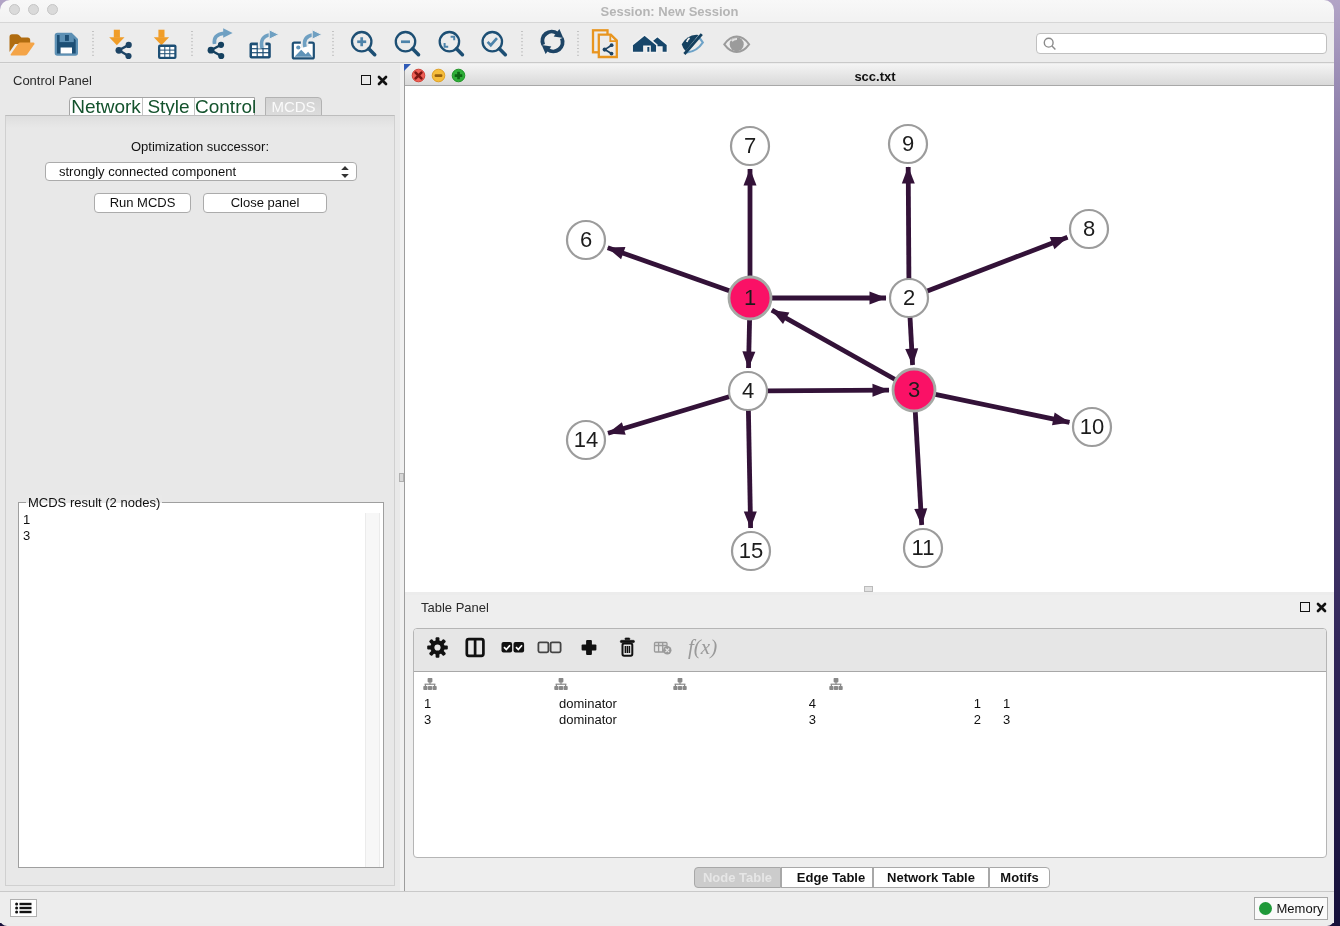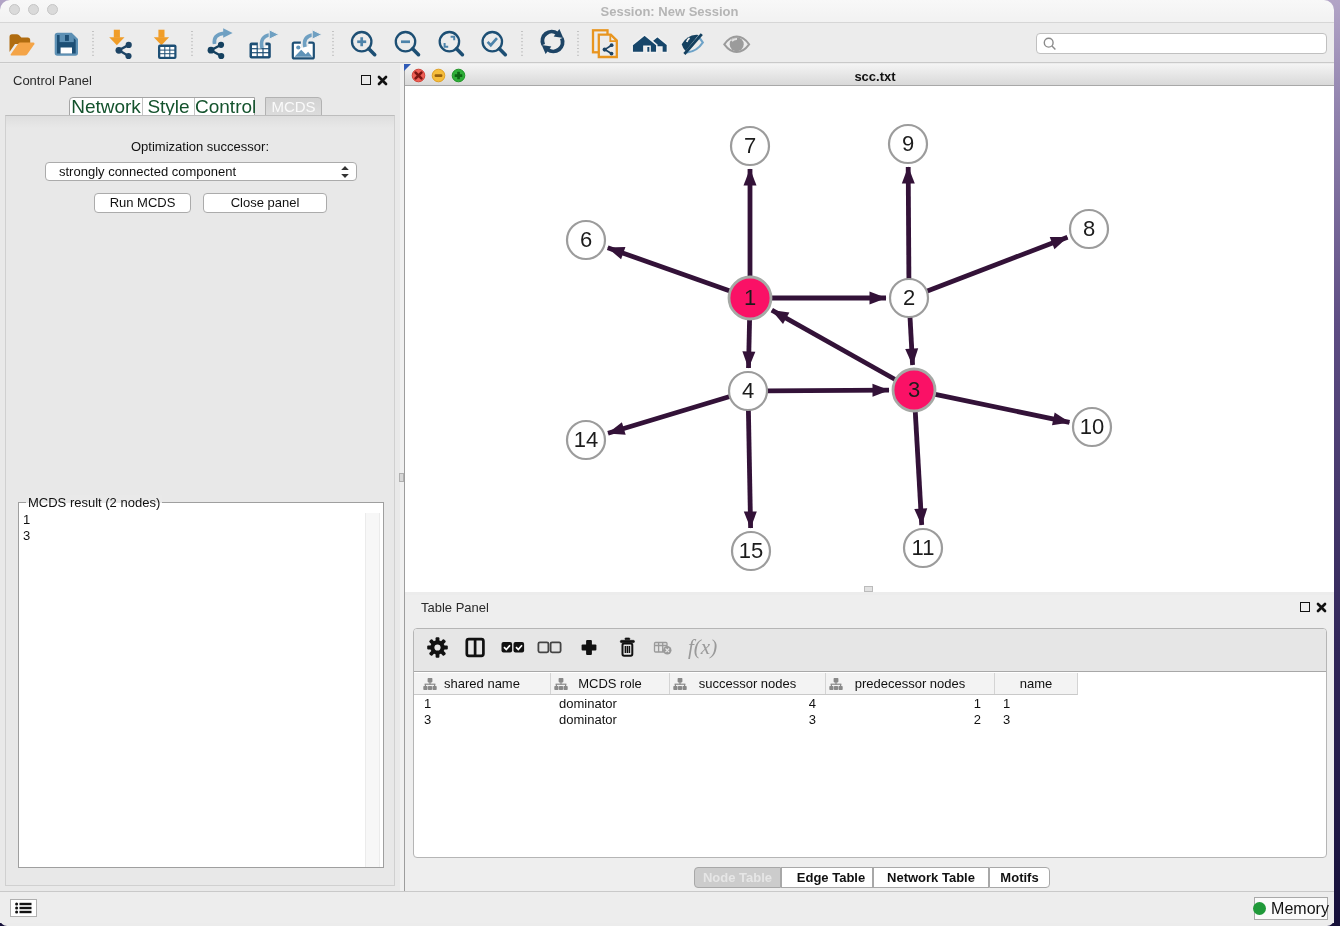--- a/index.html
+++ b/index.html
@@ -58,21 +58,21 @@
 #hsplit-grip { position:absolute; left:864px; top:586px; width:9px; height:6px; background:#e2e2e2; border:1px solid #bbb; }
 
 #tpanel { position:absolute; left:405px; top:595px; width:929px; height:296px; background:#eeeeee; }
 #tp-title { position:absolute; left:16px; top:5px; font-size:13px; color:#2a2a2a; }
 #tp-box { position:absolute; left:8px; top:33px; width:914px; height:230px; background:#fff; border:1px solid #b5b5b5; border-radius:4px; overflow:hidden;}
 #tp-toolbar { position:absolute; left:0; top:0; width:912px; height:43px; background:#e6e6e6; border-bottom:1px solid #a8a8a8; }
 #tp-header { position:absolute; left:0px; top:44px; width:664px; height:22px; background:#f3f3f3; border-bottom:1px solid #c9c9c9; border-right:1px solid #d4d4d4;}
 .hcell { position:absolute; top:0; height:21px; border-right:1px solid #d4d4d4; font-size:13px; color:#111; text-align:center; line-height:21px; }
 .trow { position:absolute; font-size:13px; color:#111; height:16px; }
 .tabb { position:absolute; top:0; height:21px; background:#fff; border:1px solid #a8a8a8; font-size:13px; font-weight:bold; color:#111; text-align:center; line-height:20px; }
-#memory-btn { position:absolute; left:1254px; top:897px; width:74px; height:23px; background:#fafafa; border:1px solid #a9a9a9; font-size:16px; color:#111; display:flex; align-items:center; justify-content:center; }
+#memory-btn { position:absolute; left:1254px; top:897px; width:74px; height:23px; background:#fafafa; border:1px solid #a9a9a9; font-size:13px; color:#111; display:flex; align-items:center; justify-content:center; }
 #list-btn { position:absolute; left:10px; top:899px; width:27px; height:18px; background:#fff; border:1px solid #b0b0b0; }
 #statusbar { position:absolute; left:0; top:891px; width:1334px; height:32px; background:#ededed; border-top:1px solid #c9c9c9; }
 </style>
 </head>
 <body>
 <div id="win"></div>
 
 <div id="statusbar"></div>
 
 <div id="titlebar" class="abs">
@@ -338,27 +338,20 @@
 <div id="hsplit-grip" class="abs"></div>
 
 <div id="tpanel" class="abs">
   <div id="tp-title">Table Panel</div>
   <div class="panelbtn-sq" style="left:895px; top:7px;"></div>
   <div class="panelbtn-x" style="left:911px; top:7px;"><svg width="11" height="11" viewBox="0 0 11 11">
         <path d="M2,2 L9,9 M9,2 L2,9" stroke="#111" stroke-width="2.7" stroke-linecap="round"></path>
       </svg></div>
   <div id="tp-box">
     <div id="tp-toolbar"></div>
-    <div id="tp-header">
-      <div class="hcell" style="left:0px; width:137px;">shared name</div>
-      <div class="hcell" style="left:137px; width:119px;">MCDS role</div>
-      <div class="hcell" style="left:256px; width:156px;">successor nodes</div>
-      <div class="hcell" style="left:412px; width:169px;">predecessor nodes</div>
-      <div class="hcell" style="left:581px; width:83px;">name</div>
-    </div>
     <svg width="914" height="263" viewBox="413 628 914 263" style="position:absolute;left:0;top:0;">
       <defs>
         <g id="orgicon" fill="#898989">
           <rect x="-2.4" y="-6" width="4.8" height="4.4" rx="0.8"></rect>
           <rect x="-0.6" y="-2" width="1.2" height="2.6"></rect>
           <rect x="-5.4" y="-0.4" width="10.8" height="1.2"></rect>
           <rect x="-5.2" y="0.2" width="1.2" height="2"></rect>
           <rect x="4" y="0.2" width="1.2" height="2"></rect>
           <rect x="-6.7" y="2" width="4.2" height="4" rx="0.8"></rect>
           <rect x="-2.1" y="2" width="4.2" height="4" rx="0.8"></rect>

